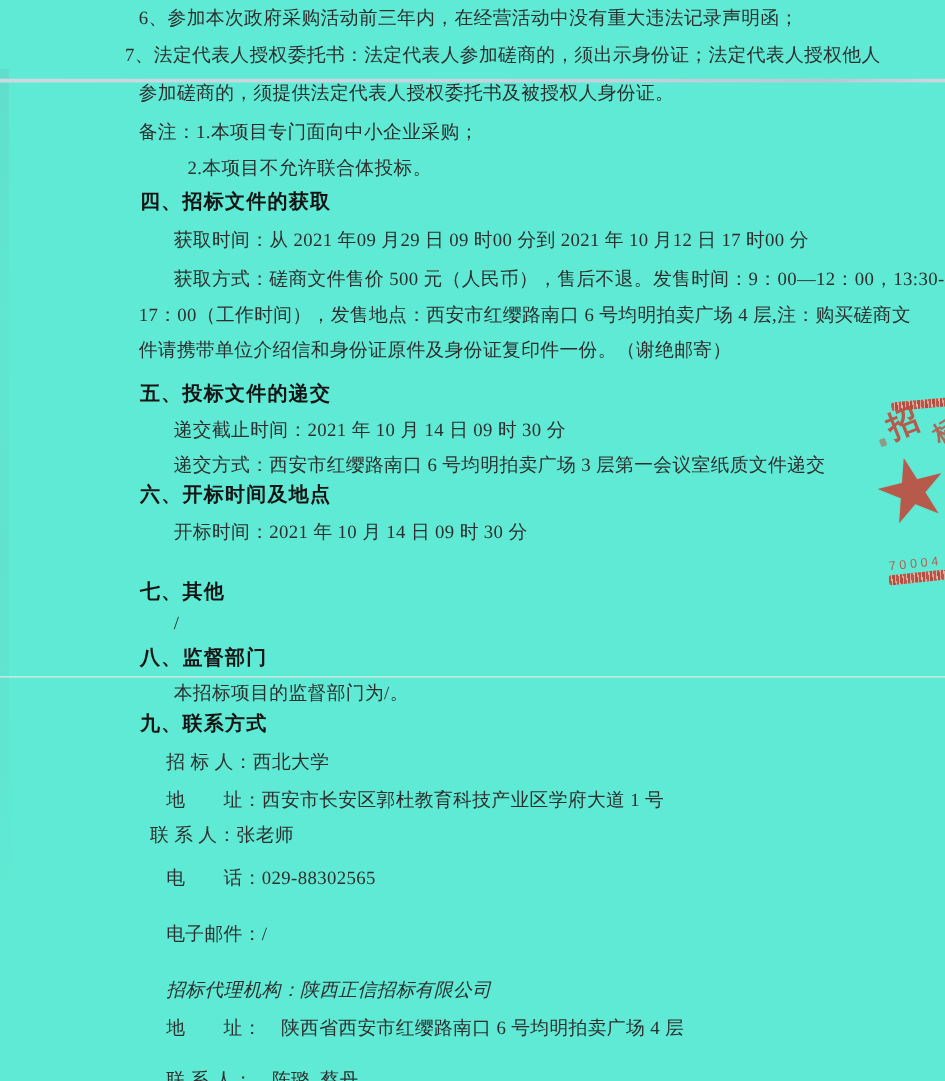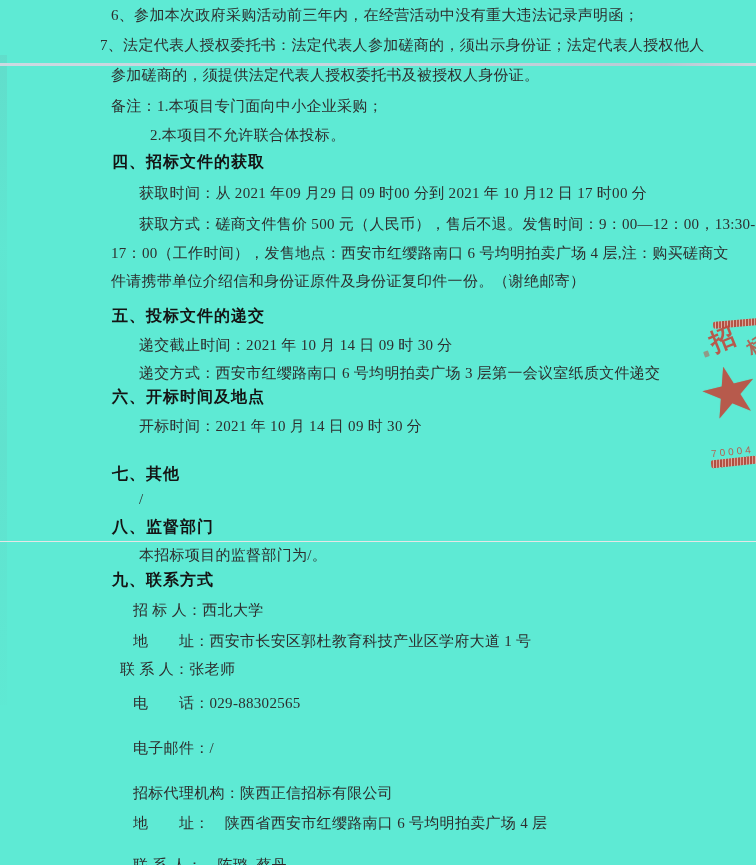--- a/index.html
+++ b/index.html
@@ -127,21 +127,21 @@
   <div class="rule-faint"></div>
   <div class="t" style="left:139px;top:548px;">本招标项目的监督部门为/。</div>
 
   <div class="h" style="left:112px;top:572px;">九、联系方式</div>
   <div class="t" style="left:133px;top:603px;">招 标 人：西北大学</div>
   <div class="t" style="left:133px;top:634px;">地　　址：西安市长安区郭杜教育科技产业区学府大道 1 号</div>
   <div class="t" style="left:120px;top:662px;">联 系 人：张老师</div>
   <div class="t" style="left:133px;top:696px;">电　　话：029-88302565</div>
   <div class="t" style="left:133px;top:723px;margin-top:18px;">电子邮件：/</div>
 
-  <div class="t" style="left:133px;top:786px;">招标代理机构：陕西正信招标有限公司</div>
+  <div class="t" style="left:133px;top:786px;font-style:italic;">招标代理机构：陕西正信招标有限公司</div>
   <div class="t" style="left:133px;top:816px;">地　　址：　陕西省西安市红缨路南口 6 号均明拍卖广场 4 层</div>
   <div class="t" style="left:133px;top:858px;">联 系 人：　陈璐  蔡丹</div>
 
   <div>
     <div class="seal-bar seal-bar-top"></div>
     <div class="seal-char seal-char-main">招</div>
     <div class="seal-char seal-char-frag">标</div>
     <div class="seal-dot"></div>
     <div class="seal-star">★</div>
     <div class="seal-number">70004</div>

